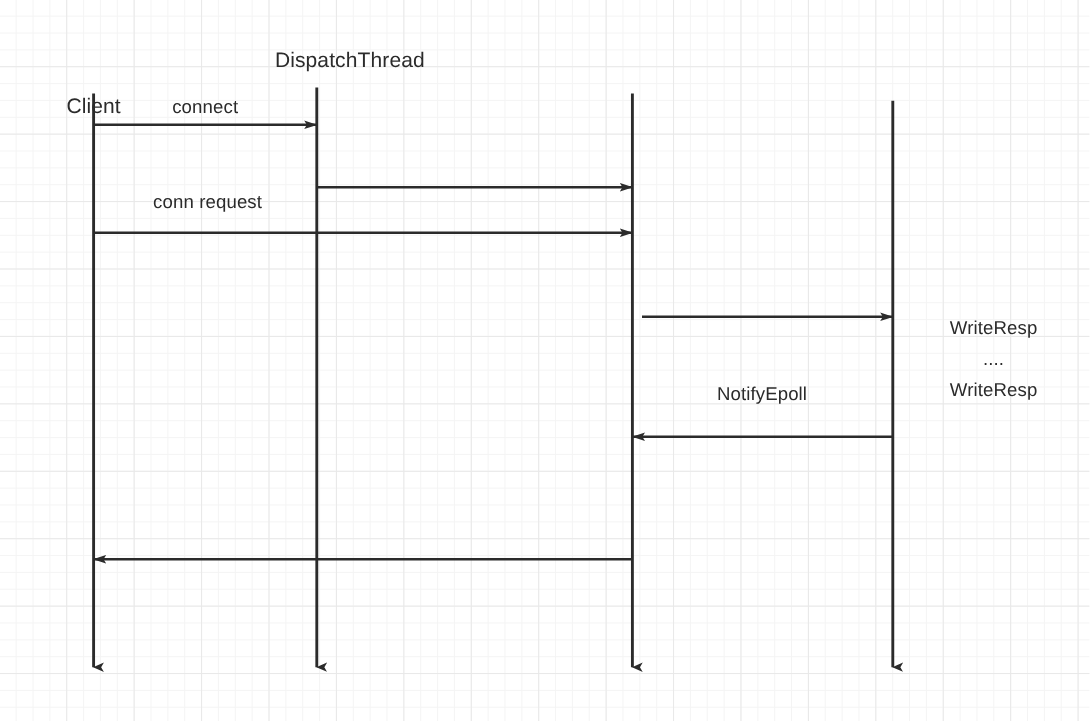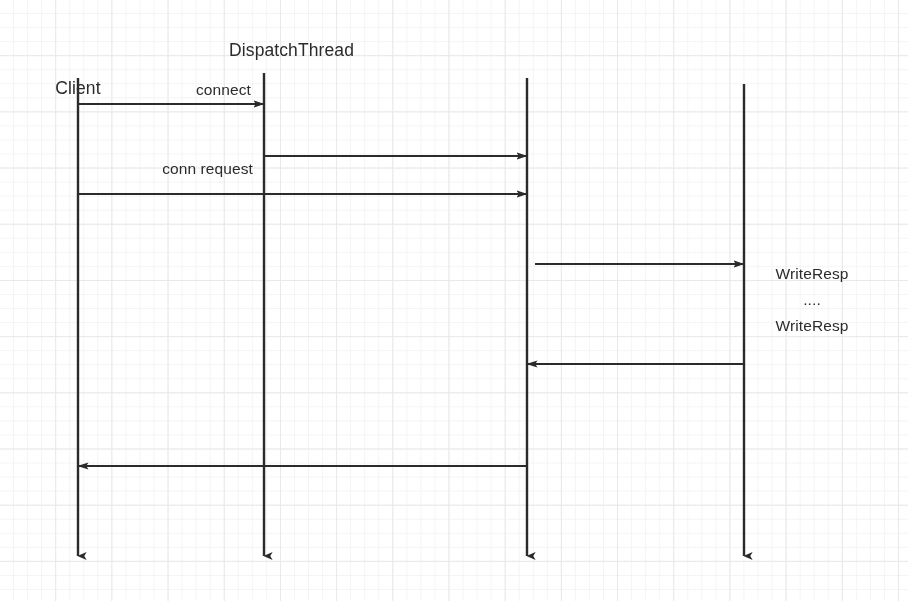--- a/index.html
+++ b/index.html
@@ -40,34 +40,35 @@
     position: absolute;
     text-align: center;
     color: #2b2b2b;
     font-size: 17.5px;
     line-height: 22px;
     white-space: pre-line;
     letter-spacing: 0.1px;
   }
   .msg-label {
     position: absolute;
-    text-align: right;
+    text-align: center;
     color: #2b2b2b;
     font-size: 15.5px;
     line-height: 22px;
     white-space: pre-line;
     letter-spacing: 0.1px;
   }
   .note-label {
     position: absolute;
     text-align: center;
     color: #2b2b2b;
     font-size: 15.5px;
     line-height: 22px;
     letter-spacing: 0.1px;
+    margin-left: 16px;
   }
 </style>
 </head>
 <body>
 
 <div id="canvas">
 
   <svg id="diagram-svg" viewBox="0 0 908 601" xmlns="http://www.w3.org/2000/svg">
     <defs>
       <marker id="arrowhead" markerWidth="11" markerHeight="8" refX="10.5" refY="4" orient="auto" markerUnits="userSpaceOnUse">
@@ -100,20 +101,21 @@
   <div class="lifeline-label" style="left:174px; top:39px; width:180px;text-align:right;">DispatchThread</div>
 
 
 
   <div class="msg-label" style="left:91px; top:79px; width:160px;">connect</div>
 
 
   <div class="msg-label" style="left:93px; top:158px; width:160px;">conn request</div>
 
 
+  <div class="msg-label" style="left:555px; top:318px; width:160px;">NotifyEpoll</div>
 
 
   <div class="note-label" style="left:742px; top:263px; width:140px;">WriteResp</div>
 
   <div class="note-label" style="left:742px; top:289px; width:140px;">....</div>
 
   <div class="note-label" style="left:742px; top:315px; width:140px;">WriteResp</div>
 
 </div>
 

